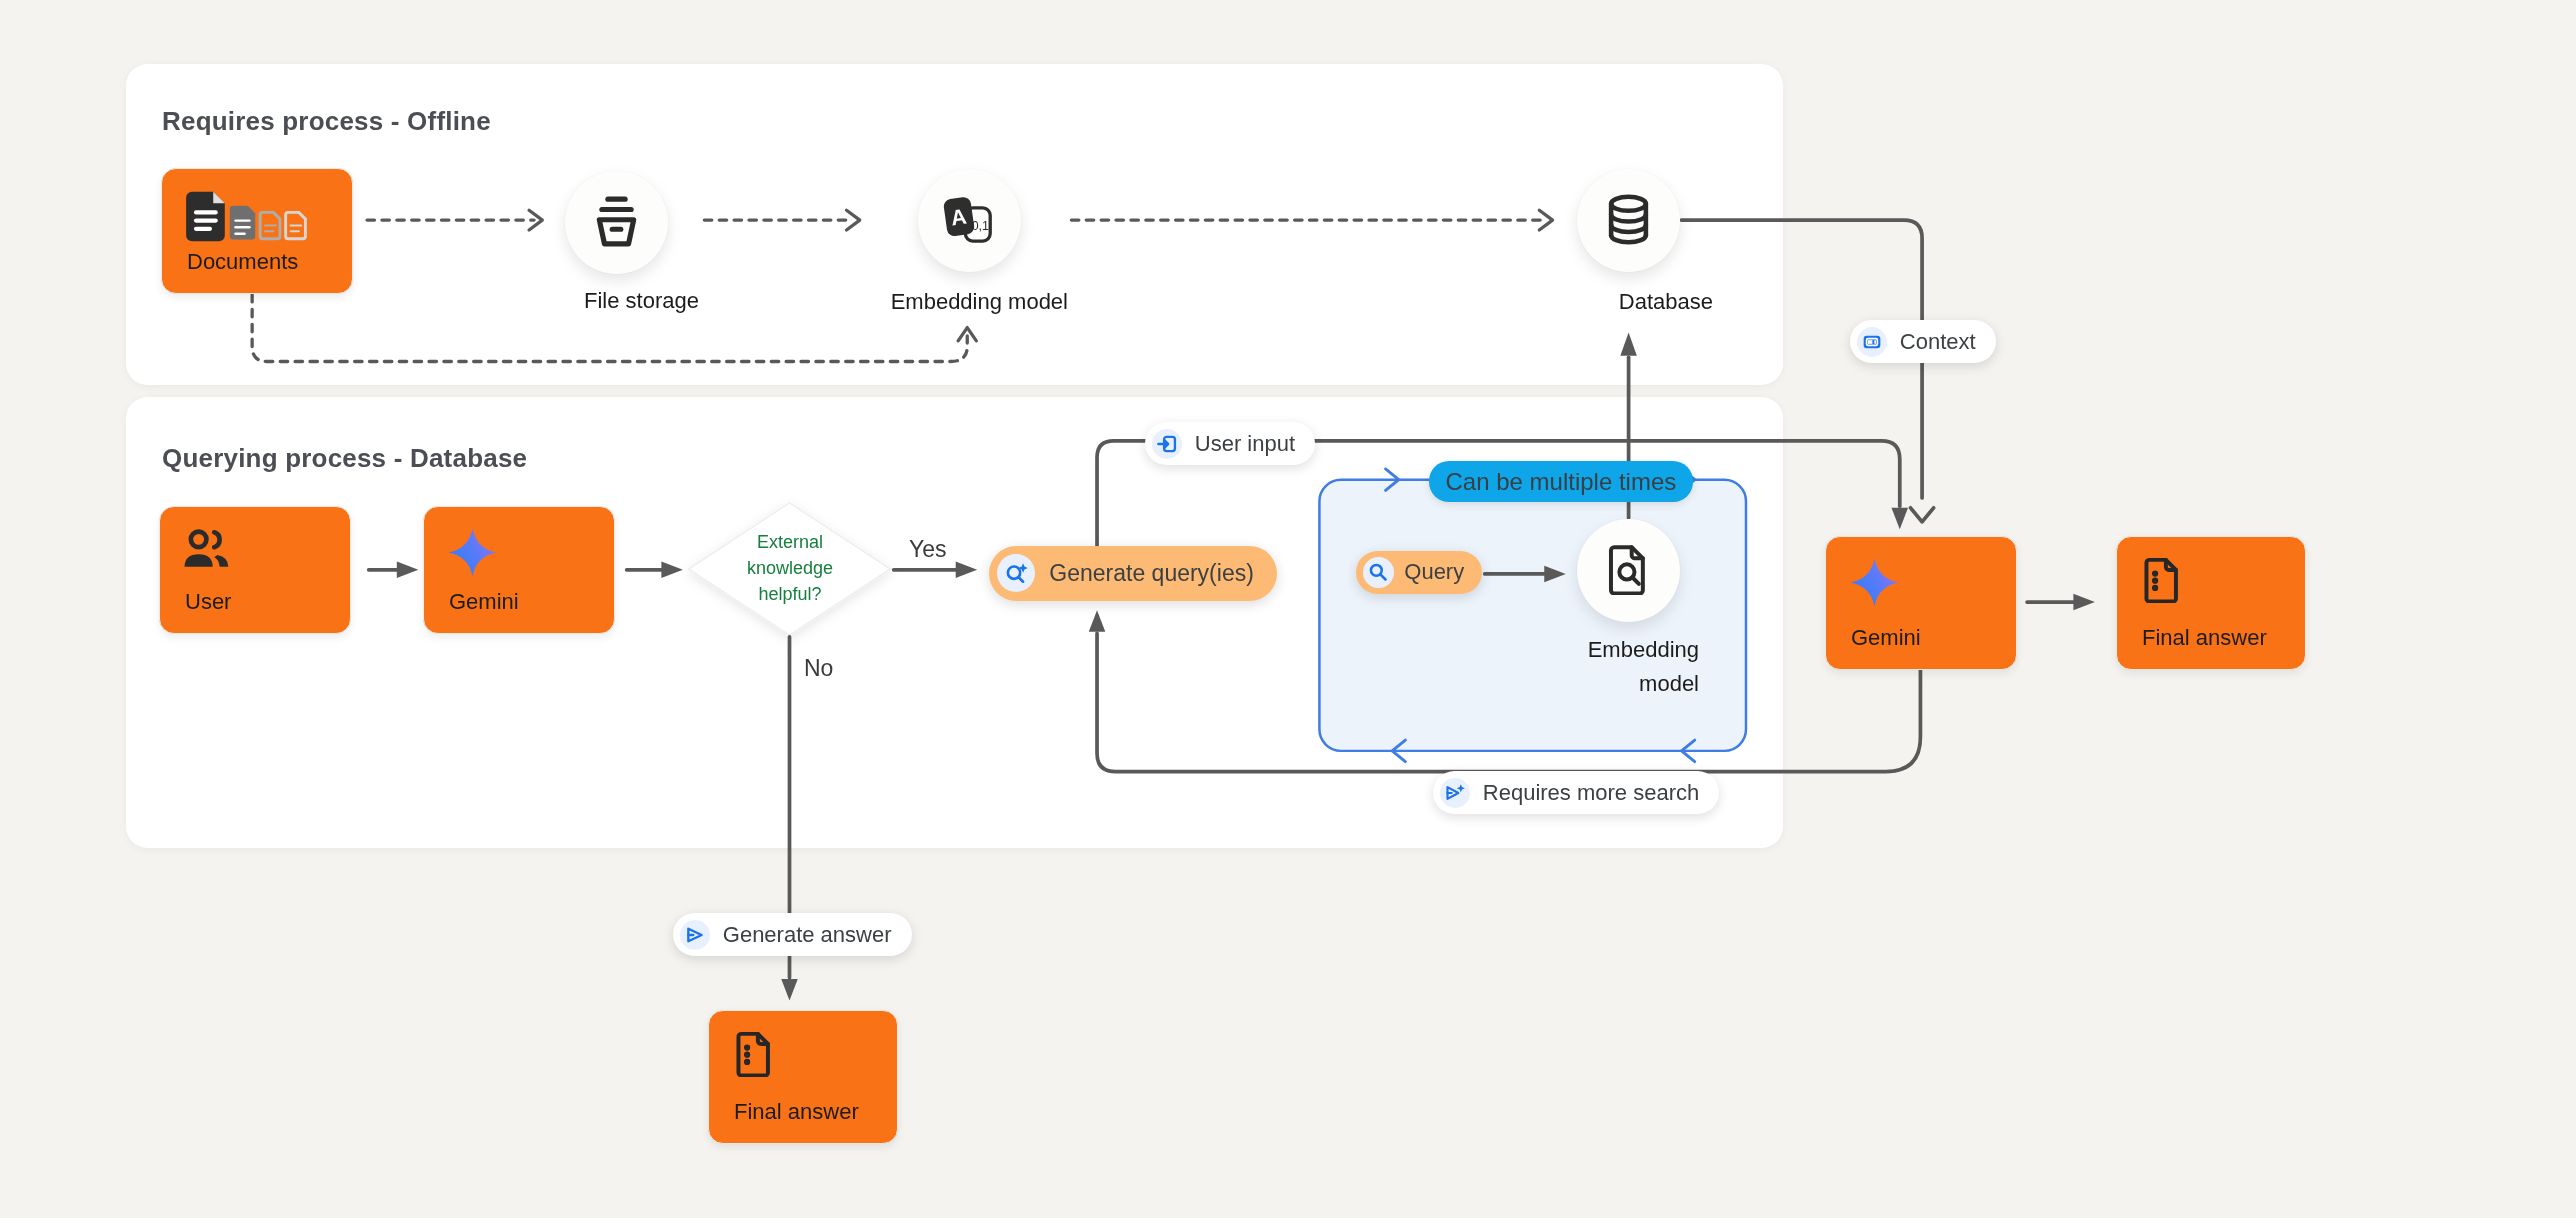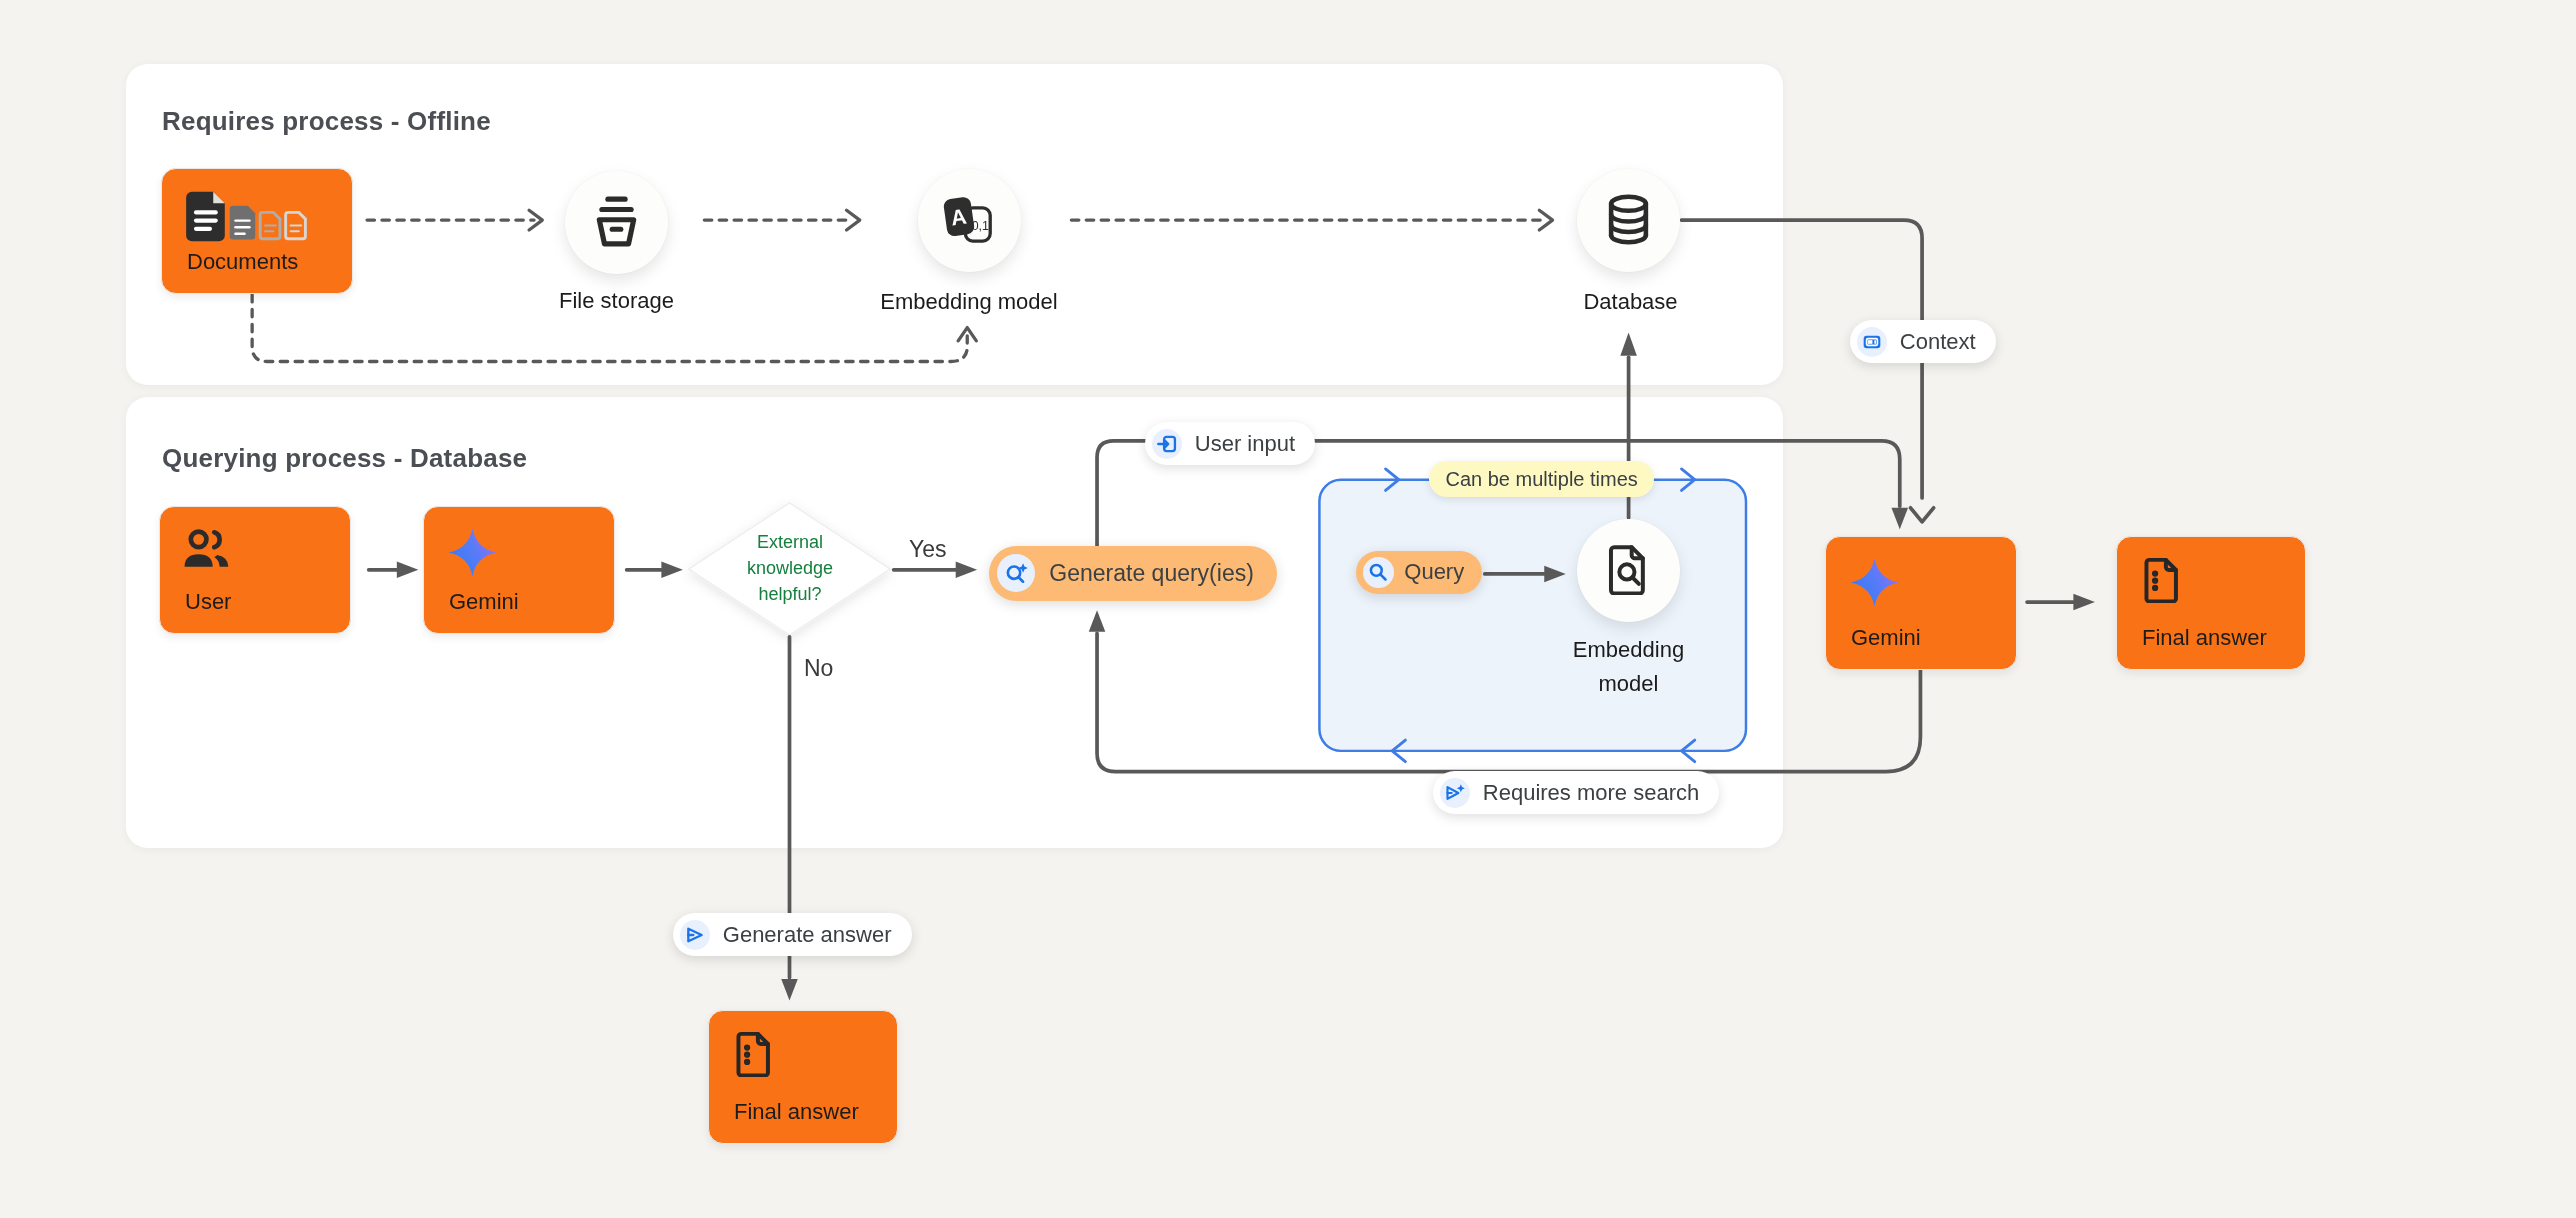--- a/index.html
+++ b/index.html
@@ -12,34 +12,34 @@
   .panel{position:absolute;background:#ffffff;border-radius:21.5px;
     box-shadow:0 1.7px 8.3px rgba(0,0,0,0.045);}
   .panel-title{position:absolute;font-size:26px;font-weight:700;color:#4b4f54;letter-spacing:0.2px;}
   .box{position:absolute;background:#f97316;border:1.7px solid #e9e9e6;border-radius:15px;
     box-shadow:0 3.3px 8.3px rgba(0,0,0,0.07);}
   .box .nlabel{position:absolute;left:25px;bottom:18px;font-size:22px;color:#1c1c1c;}
   .box .nicon{position:absolute;left:23px;top:20px;}
   .circ{position:absolute;background:#fdfdfc;border-radius:50%;
     box-shadow:0 6.6px 15px rgba(0,0,0,0.10), 0 0 0 0.8px rgba(0,0,0,0.02);
     display:flex;align-items:center;justify-content:center;}
-  .circlabel{position:absolute;font-size:22px;color:#1c1c1c;text-align:center;}
+  .circlabel{position:absolute;font-size:22px;color:#1c1c1c;text-align:right;}
   .badge{position:absolute;display:inline-flex;align-items:center;gap:12.4px;background:#fff;
     border-radius:23px;padding:6.6px 20px 6.6px 7.4px;font-size:22px;color:#3c4043;white-space:nowrap;
     box-shadow:0 3.3px 11.6px rgba(0,0,0,0.13);margin-top:20px;}
   .bicon{width:30px;height:30px;border-radius:50%;background:#e8f0fe;
     display:flex;align-items:center;justify-content:center;flex:0 0 auto;}
   .pill{position:absolute;display:inline-flex;align-items:center;background:#fdba74;border-radius:33px;
     box-shadow:0 3.3px 13.2px rgba(0,0,0,0.14);white-space:nowrap;color:#3c4043;}
   .pill-lg{gap:14px;padding:8.3px 23px 8.3px 8.3px;font-size:23px;}
   .pill-lg .bicon{width:38px;height:38px;}
   .pill-sm{gap:10.7px;padding:5.8px 18px 5.8px 6.6px;font-size:22px;}
   .pill-sm .bicon{width:31px;height:31px;background:#e8f0fe;}
-  .floatlabel{position:absolute;background:#fef9c3;border-radius:20px;padding:6.6px 16.5px;
-    font-size:20px;color:#3a3f44;box-shadow:0 2.5px 8.3px rgba(0,0,0,0.10);white-space:nowrap;}
+  .floatlabel{position:absolute;background:#0ea5e9;border-radius:20px;padding:6.6px 16.5px;
+    font-size:24px;color:#3a3f44;box-shadow:0 2.5px 8.3px rgba(0,0,0,0.10);white-space:nowrap;}
   .edge-label{position:absolute;font-size:23px;color:#3a3a3a;}
   .diamond-text{position:absolute;left:718px;top:529px;width:144px;text-align:center;
     font-size:18px;line-height:26px;color:#15803d;}
   svg.wires{position:absolute;left:0;top:0;z-index:1;}
   .panel{z-index:0;}
   .box,.circ,.badge,.pill,.floatlabel,.edge-label,.panel-title,.circlabel,.diamond-text{z-index:2;}
 </style>
 </head>
 <body>
 

